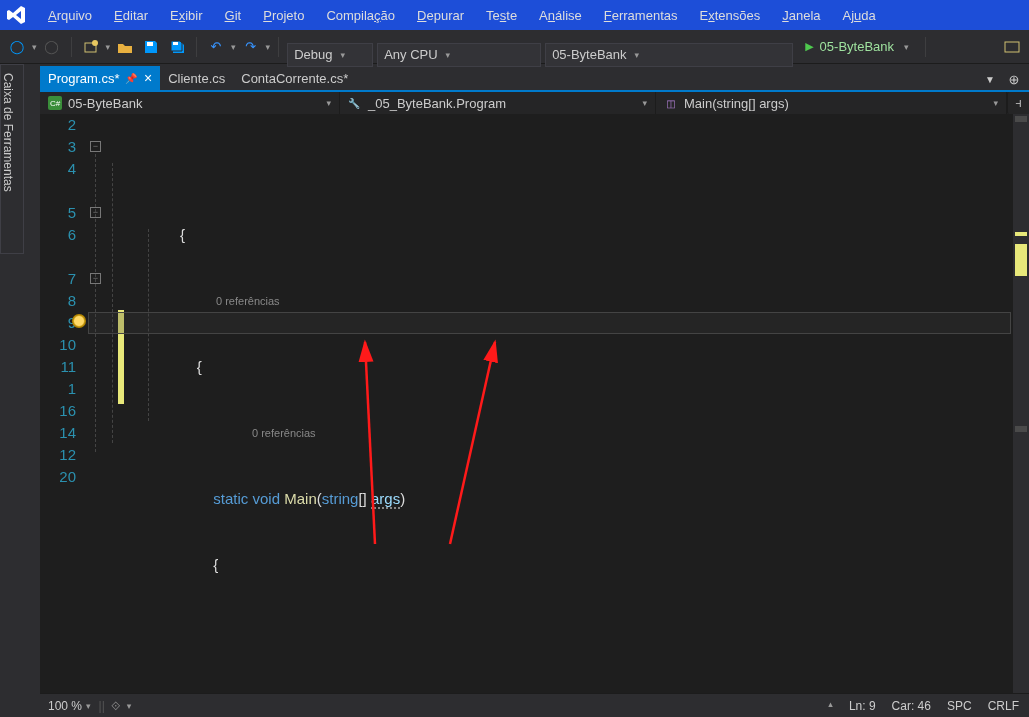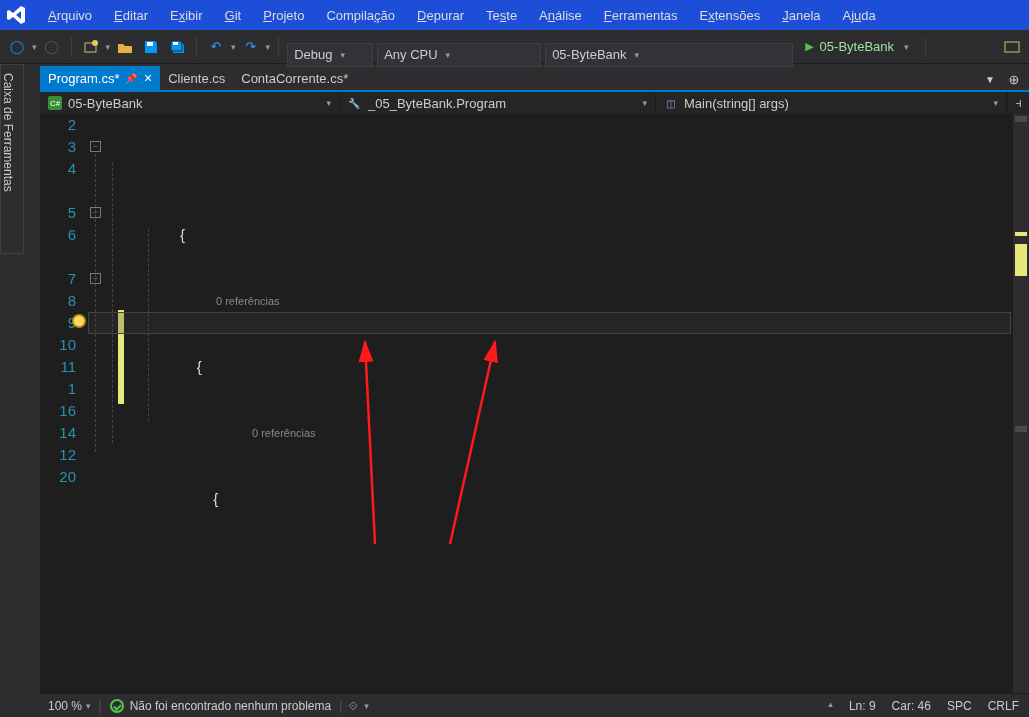--- a/index.html
+++ b/index.html
@@ -233,20 +233,21 @@
   </div>
 
   <div class="hl-line" style="top:198px"></div>
 
   <div class="code">
     <div class="ln"></div>
     <div class="ln"><span class="brace">{</span></div>
     <div class="codelens" style="padding-left:36px">0 referências</div>
     <div class="ln">    <span class="brace">{</span></div>
     <div class="codelens" style="padding-left:72px">0 referências</div>
+    <div class="ln">        <span class="kw-blue">static</span> <span class="kw-void">void</span> <span class="method">Main</span><span class="plain">(</span><span class="kw-blue">string</span><span class="plain">[] </span><span class="str-arg squiggle">args</span><span class="plain">)</span></div>
     <div class="ln">        <span class="brace">{</span></div>
     
     
     
     
     
     
     
     
   </div>
@@ -268,24 +269,20 @@
     <line x1="410" y1="430" x2="455" y2="228" stroke="#ff1a1a" stroke-width="2.5" marker-end="url(#ah)"></line>
   </svg>
 </div>
 
 <div class="status">
   <div class="zoom">
     <span>100 %</span>
     <span style="font-size:9px;color:#999">▾</span>
   </div>
   <span class="pipe">|</span>
-  <div class="ok">
-    <span class="ok-circle"></span>
-    <span>Não foi encontrado nenhum problema</span>
-  </div>
   <span class="pipe">|</span>
   <div class="tbtn" style="color:#888">⟐</div>
   <span style="font-size:9px;color:#999">▾</span>
   <div class="right">
     <span style="font-size:9px;color:#999">▴</span>
     <span><span>Ln:</span> <span>9</span></span>
     <span><span>Car:</span> <span>46</span></span>
     <span>SPC</span>
     <span>CRLF</span>
   </div>

